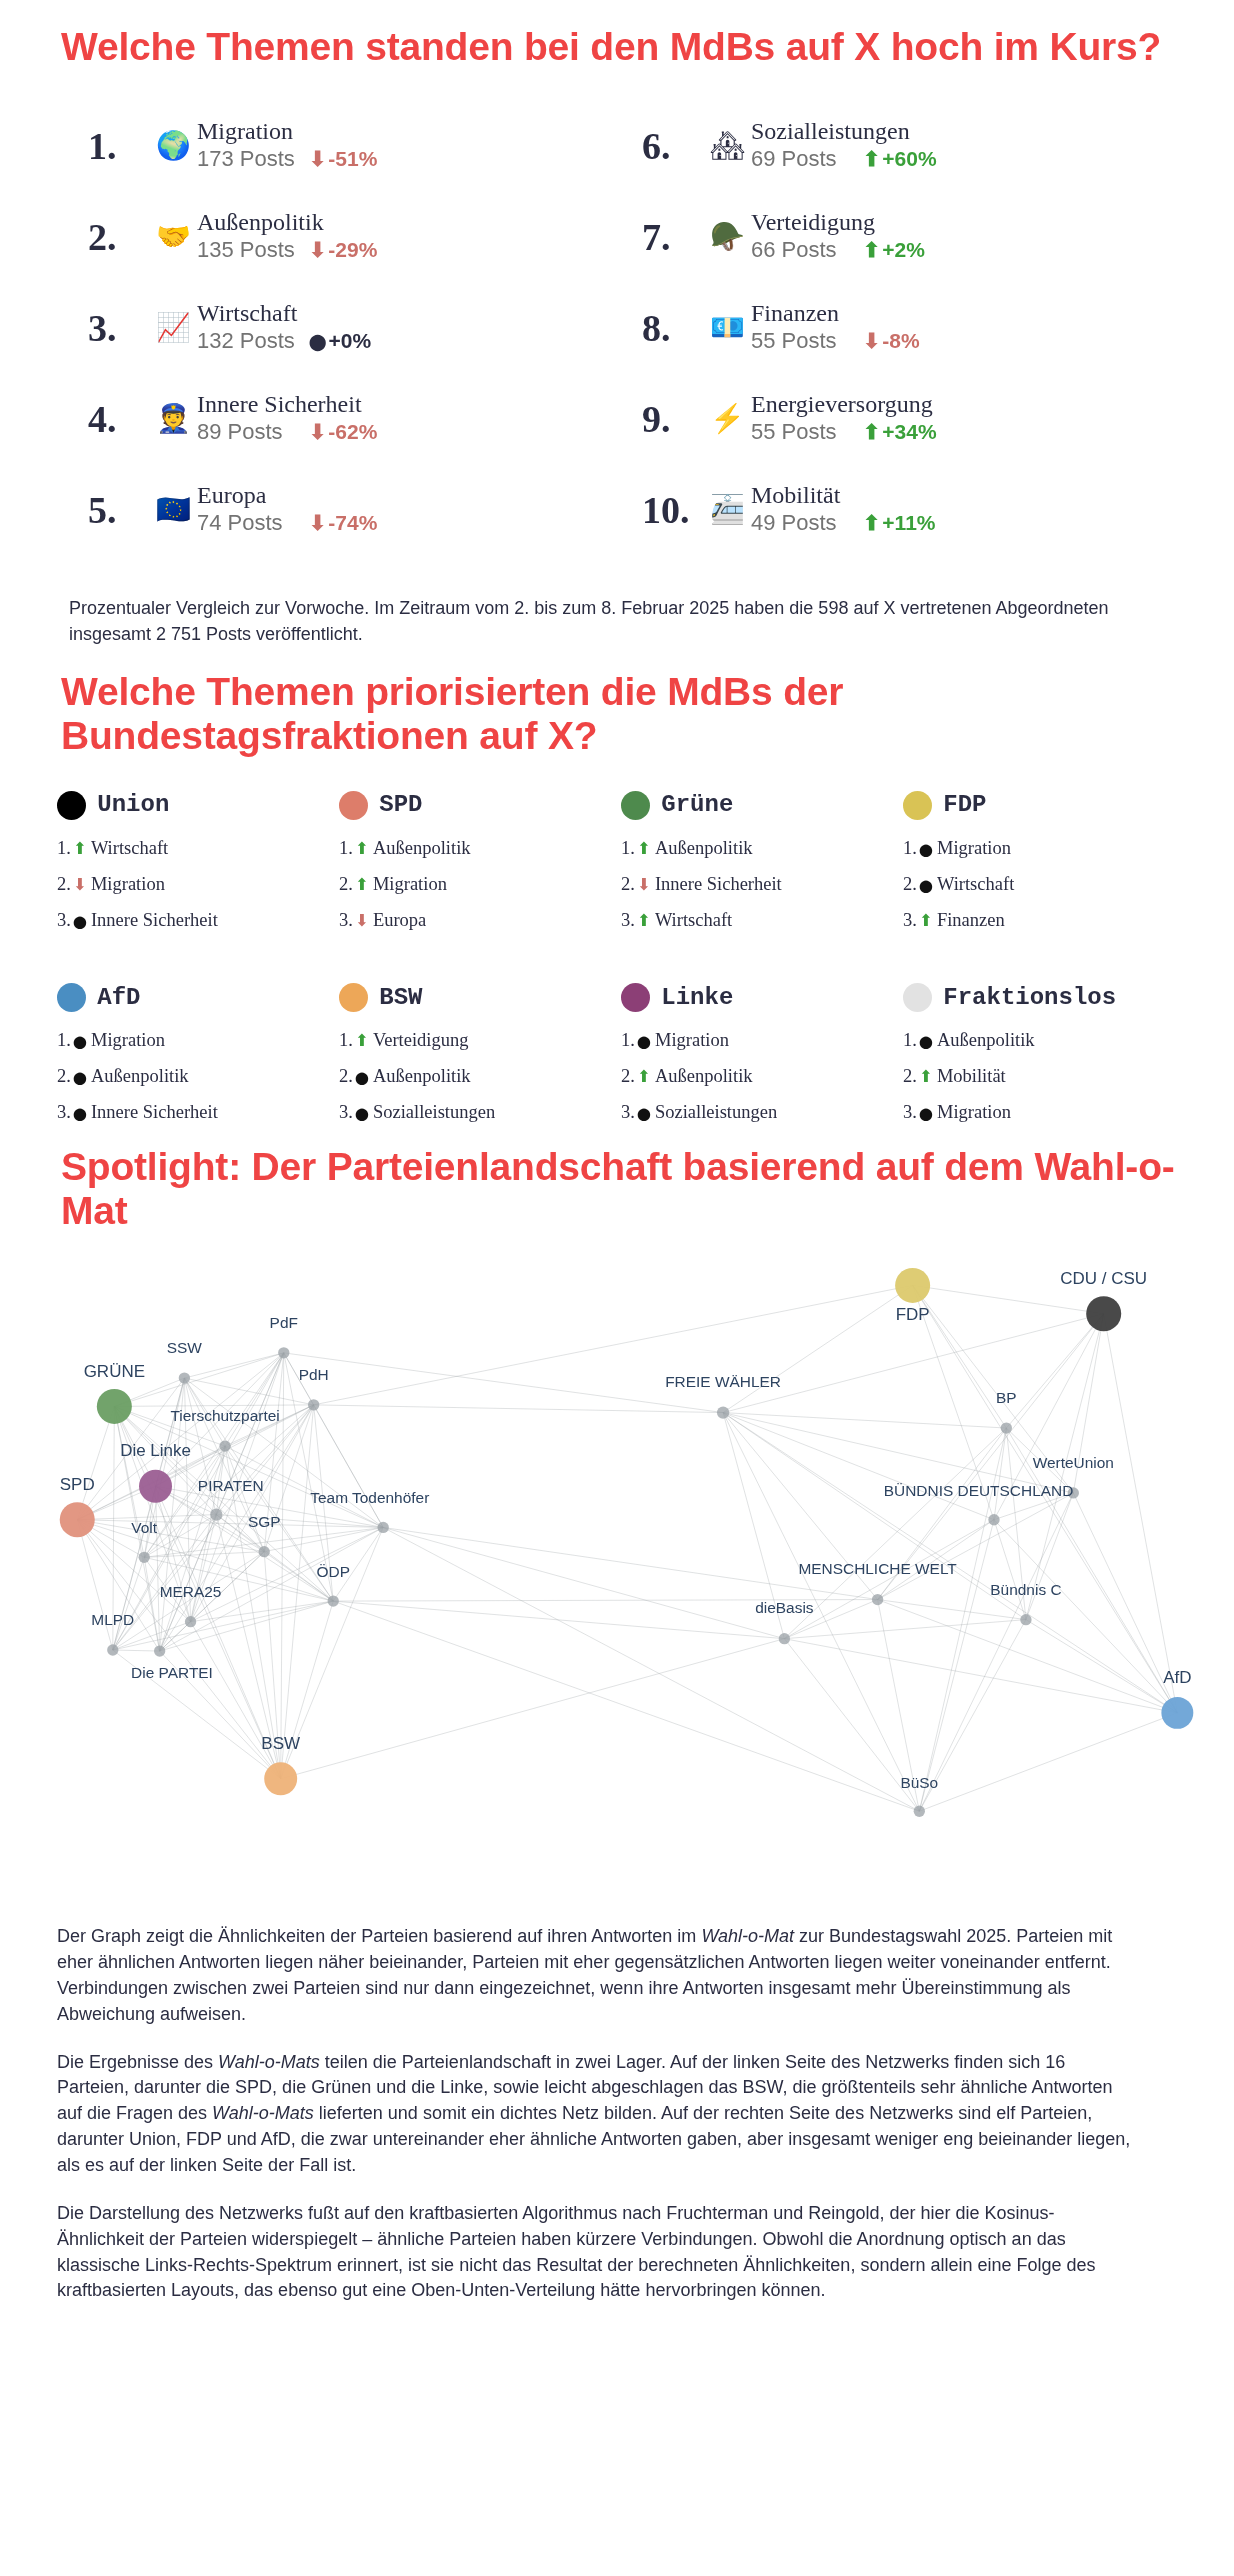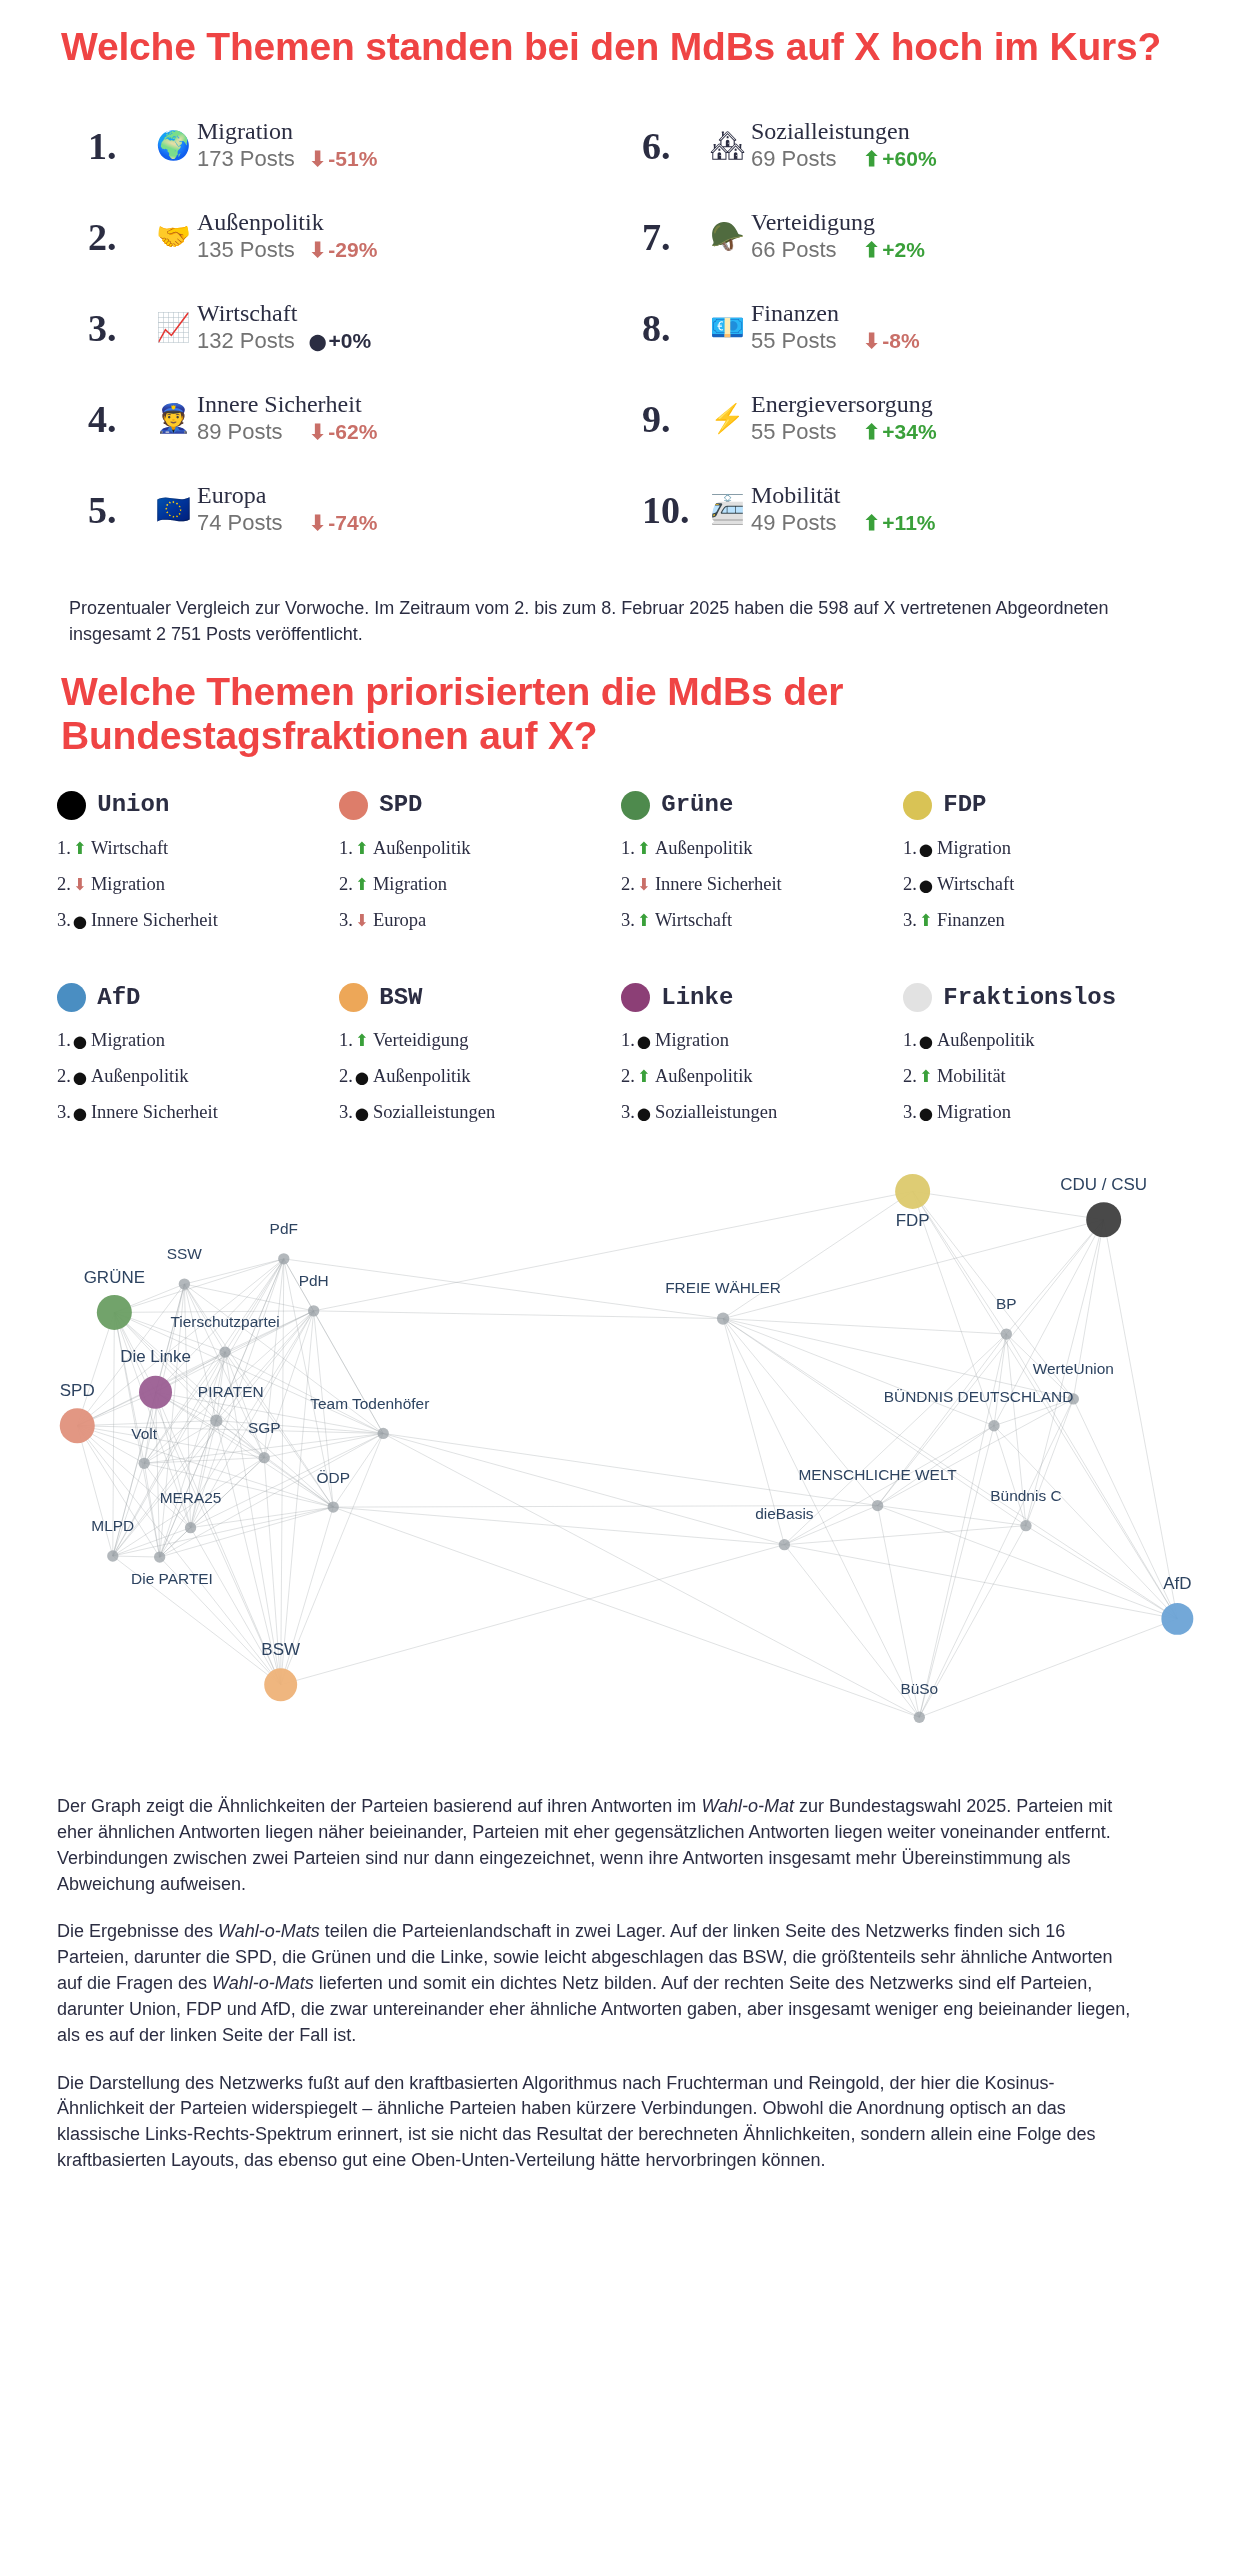--- a/index.html
+++ b/index.html
@@ -154,20 +154,21 @@
     fill:#2d4360;
     font-size:30px;
     text-anchor:middle;
   }
   .nlabel.big{font-size:33px;}
 
   
   .body-text{
     padding:0 0 0 57px;
     max-width:1077px;
+    margin-top:36px;
   }
   .body-text p{
     font-family:"Liberation Sans", sans-serif;
     font-size:18px;
     line-height:1.44;
     color:#2b2d42;
     margin:0 0 21.6px 0;
   }
   .body-text p em{font-style:italic;}
   .credits{
@@ -512,20 +513,21 @@
           </li>
           <li>
             <span class="pl-rank">3.</span>
             <span class="pl-arrow flat">⬤</span>
             <span class="pl-topic">Migration</span>
           </li>
         </ul>
       </div>
     </div>
 
+  <h2 class="h-section" id="headline-3">Spotlight: Der Parteienlandschaft basierend auf dem Wahl-o-Mat</h2>
 
   <div class="graph-wrap">
     <svg class="network" id="network-svg" viewBox="0 0 2396 1180" preserveAspectRatio="xMidYMid meet">
       <g id="edges-layer">
           <line x1="222" y1="285" x2="358" y2="230" stroke="#9aa0a6" stroke-width="1.1" stroke-opacity="0.55"></line>
           <line x1="222" y1="285" x2="551" y2="181" stroke="#9aa0a6" stroke-width="1.1" stroke-opacity="0.55"></line>
           <line x1="222" y1="285" x2="609" y2="282" stroke="#9aa0a6" stroke-width="1.1" stroke-opacity="0.55"></line>
           <line x1="222" y1="285" x2="437" y2="362" stroke="#9aa0a6" stroke-width="1.1" stroke-opacity="0.55"></line>
           <line x1="222" y1="285" x2="302" y2="440" stroke="#9aa0a6" stroke-width="1.1" stroke-opacity="0.55"></line>
           <line x1="222" y1="285" x2="150" y2="505" stroke="#9aa0a6" stroke-width="1.1" stroke-opacity="0.55"></line>

